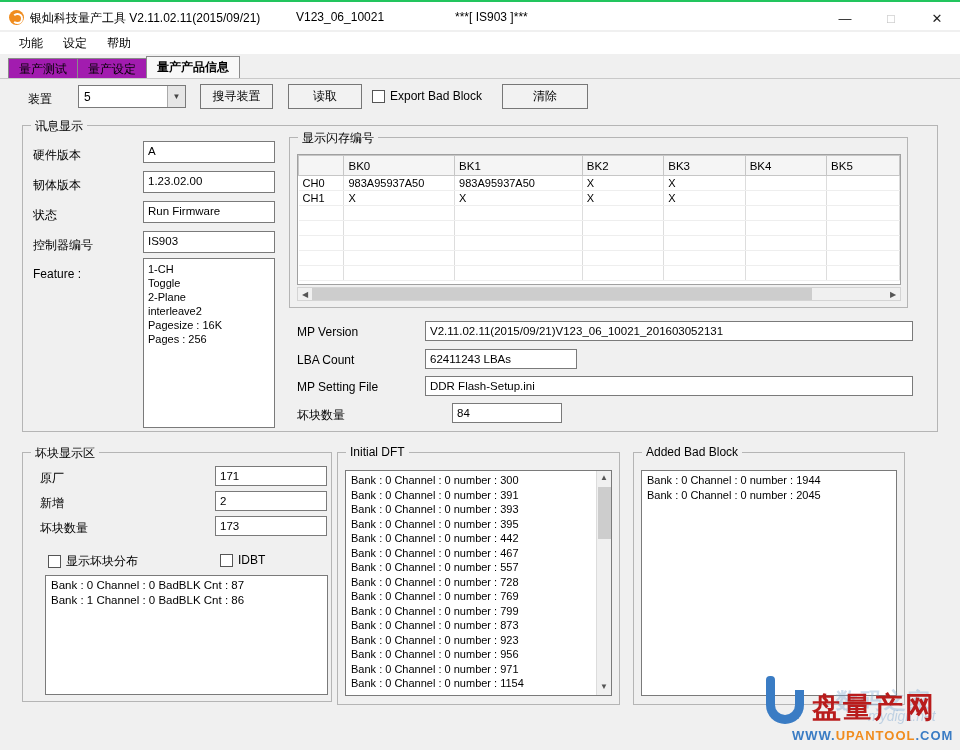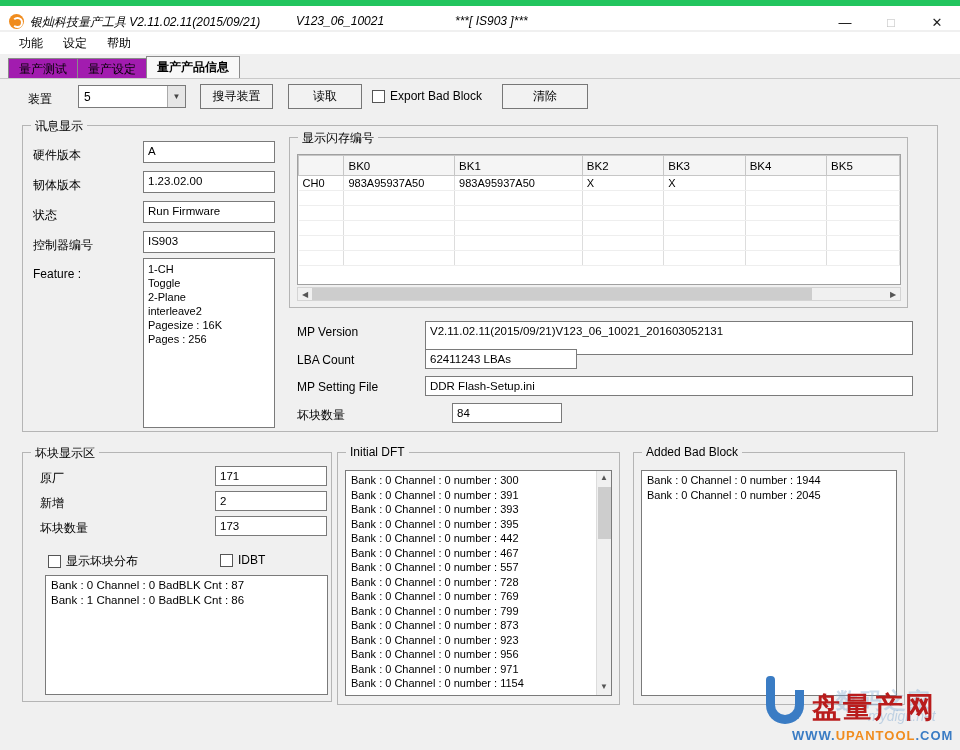--- a/index.html
+++ b/index.html
@@ -6,21 +6,21 @@
   html,body { width:960px; height:750px; }
   body {
     font-family:"Liberation Sans","DejaVu Sans",sans-serif;
     font-size:12px; color:#000; background:#f0f0f0;
     position:relative; overflow:hidden;
     outline:1px solid #9a9a9a;
   }
 
   
   .titlebar { position:absolute; top:0; left:0; width:960px; height:30px;
-    background:#fff; border-top:6px solid #22c55e; display:flex; align-items:center;font-style:italic; }
+    background:#fff; border-top:2px solid #22c55e; display:flex; align-items:center; }
   .app-icon { position:absolute; left:9px; top:8px; width:15px; height:15px;
     border-radius:50%; background:#f08c1e; }
   .app-icon::after { content:""; position:absolute; left:3px; top:3px; width:7px; height:7px;
     border-radius:50%; border:2px solid #fff; border-left-color:transparent; }
   .t-title { position:absolute; left:30px; top:8px; font-size:12px; white-space:nowrap; }
   .t-ver   { position:absolute; left:296px; top:8px; font-size:12px; white-space:nowrap; }
   .t-mid   { position:absolute; left:455px; top:8px; font-size:12px; white-space:nowrap; }
   .win-btns { position:absolute; right:0; top:2px; height:28px; display:flex; }
   .win-btn { width:46px; height:28px; display:flex; align-items:center; justify-content:center;
     font-size:13px; color:#222; }
@@ -191,20 +191,29 @@
     <tr>
       <td>CH0</td>
       <td>983A95937A50</td>
       <td>983A95937A50</td>
       <td>X</td>
       <td>X</td>
       <td></td>
       <td></td>
     </tr>
     <tr>
+      <td>CH1</td>
+      <td>X</td>
+      <td>X</td>
+      <td>X</td>
+      <td>X</td>
+      <td></td>
+      <td></td>
+    </tr>
+    <tr>
           <td></td>
           <td></td>
           <td></td>
           <td></td>
           <td></td>
           <td></td>
           <td></td>
         </tr>
     <tr>
           <td></td>
@@ -247,21 +256,21 @@
 </div>
 
 <div class="hscroll">
   <span class="hs-arrow">◀</span>
   <span class="hs-thumb"></span>
   <span class="hs-track"></span>
   <span class="hs-arrow">▶</span>
 </div>
 
 <span class="lbl" style="left:297px; top:325px;">MP Version</span>
-<div class="field" style="left:425px; top:321px; width:488px; height:34px;">V2.11.02.11(2015/09/21)V123_06_10021_201603052131</div>
+<div class="field" style="left:425px; top:321px; width:488px; height:20px;">V2.11.02.11(2015/09/21)V123_06_10021_201603052131</div>
 <span class="lbl" style="left:297px; top:353px;">LBA Count</span>
 <div class="field" style="left:425px; top:349px; width:152px; height:20px;">62411243 LBAs</div>
 <span class="lbl" style="left:297px; top:380px;">MP Setting File</span>
 <div class="field" style="left:425px; top:376px; width:488px; height:20px;">DDR Flash-Setup.ini</div>
 <span class="lbl" style="left:297px; top:407px;">坏块数量</span>
 <div class="field" style="left:452px; top:403px; width:110px; height:20px;">84</div>
 
 <div class="groupbox" style="left:22px; top:452px; width:310px; height:250px;">
   <span class="gb-title">坏块显示区</span>
 </div>

